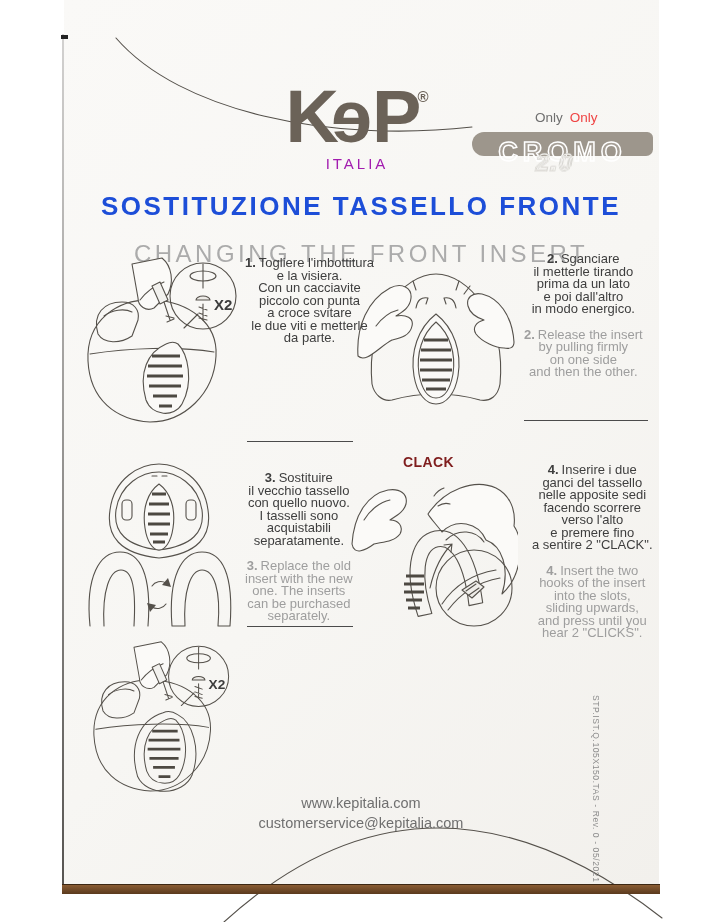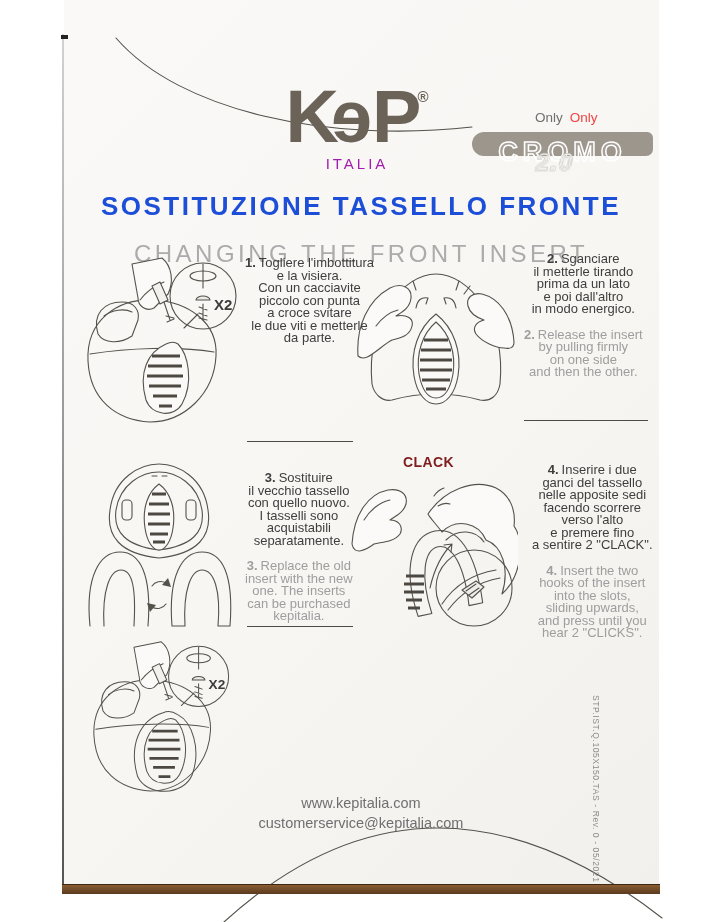--- a/index.html
+++ b/index.html
@@ -255,21 +255,21 @@
     <p class="it"><span class="n">3.</span><span class="t">Sostituire
 il vecchio tassello
 con quello nuovo.
 I tasselli sono
 acquistabili
 separatamente.</span></p>
     <p class="en"><span class="n">3.</span><span class="t">Replace the old
 insert with the new
 one. The inserts
 can be purchased
-kepitalia.</span></p>
+separately.</span></p>
   </div>
   <div id="t4" class="step-text">
     <p class="it"><span class="n">4.</span><span class="t">Inserire i due
 ganci del tassello
 nelle apposite sedi
 facendo scorrere
 verso l'alto
 e premere fino
 a sentire 2 "CLACK".</span></p>
     <p class="en"><span class="n">4.</span><span class="t">Insert the two

